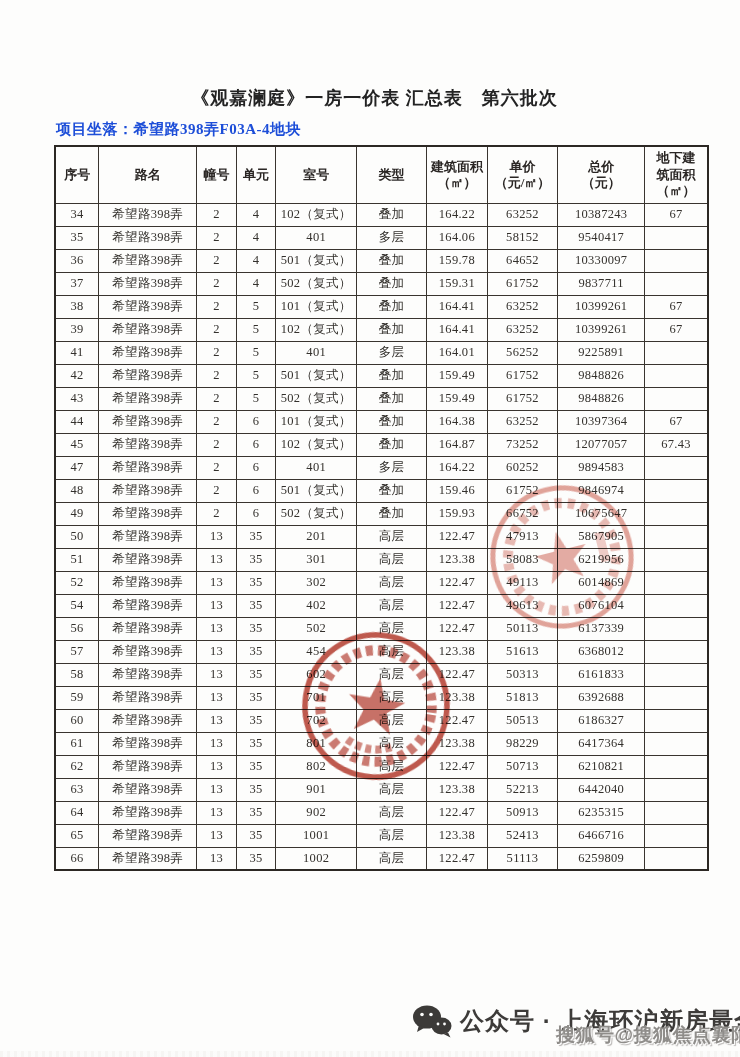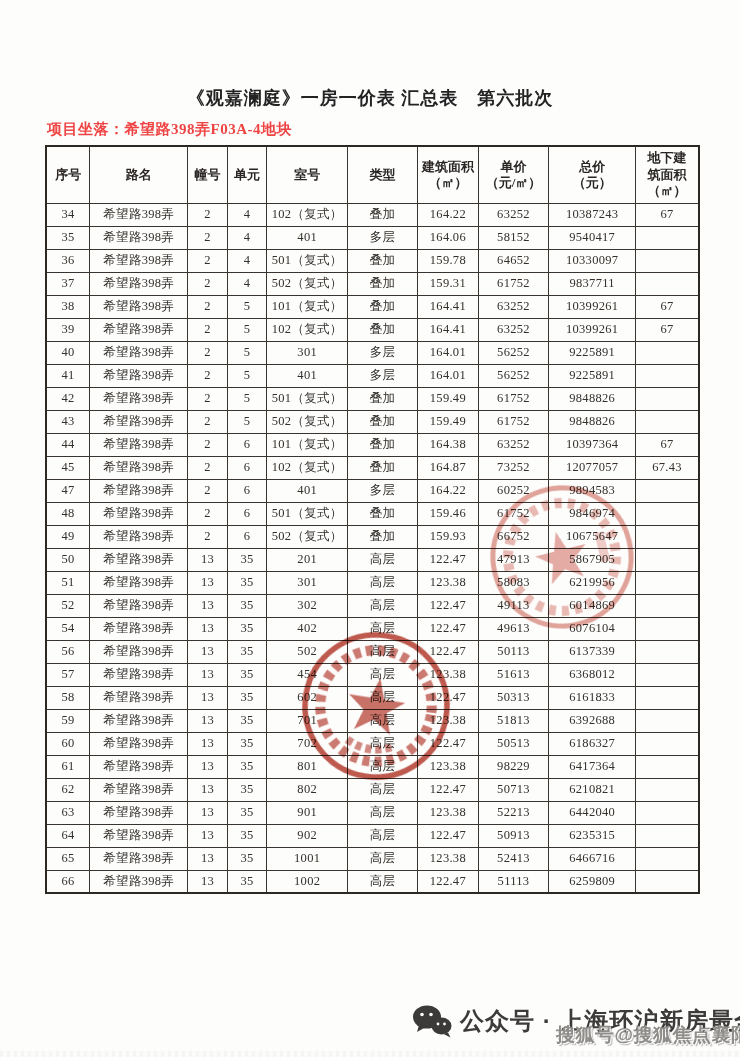--- a/index.html
+++ b/index.html
@@ -4,34 +4,34 @@
 <style>
   * { margin:0; padding:0; box-sizing:border-box; }
   html,body { width:740px; height:1057px; }
   body {
     background:#fdfdfc;
     font-family:"Liberation Serif","DejaVu Serif",serif;
     color:#2e2b28;
     position:relative;
     overflow:hidden;
   }
-  .page { position:absolute; inset:0; }
+  .page { position:absolute; inset:0;padding-left:9px; }
   .doc-title {
     margin-top:86px;
     text-align:center;
     font-size:18px;
     font-weight:700;
     letter-spacing:1px;
     color:#232323;
   }
   .doc-subtitle {
     margin:10px 0 6px 47px;
     font-size:15px;
     font-weight:700;
-    color:#ef4444;
+    color:#1d4ed8;
     letter-spacing:0.5px;
   }
   .price-table {
     width:655px;
     margin-left:45px;
     border-collapse:collapse;
     table-layout:fixed;
     background:transparent;
   }
   .price-table th, .price-table td {
@@ -194,32 +194,20 @@
           <td>2</td>
           <td>5</td>
           <td>102（复式）</td>
           <td>叠加</td>
           <td>164.41</td>
           <td>63252</td>
           <td>10399261</td>
           <td>67</td>
         </tr>
         <tr>
-          <td>40</td>
-          <td>希望路398弄</td>
-          <td>2</td>
-          <td>5</td>
-          <td>301</td>
-          <td>多层</td>
-          <td>164.01</td>
-          <td>56252</td>
-          <td>9225891</td>
-          <td></td>
-        </tr>
-        <tr>
           <td>41</td>
           <td>希望路398弄</td>
           <td>2</td>
           <td>5</td>
           <td>401</td>
           <td>多层</td>
           <td>164.01</td>
           <td>56252</td>
           <td>9225891</td>
           <td></td>

